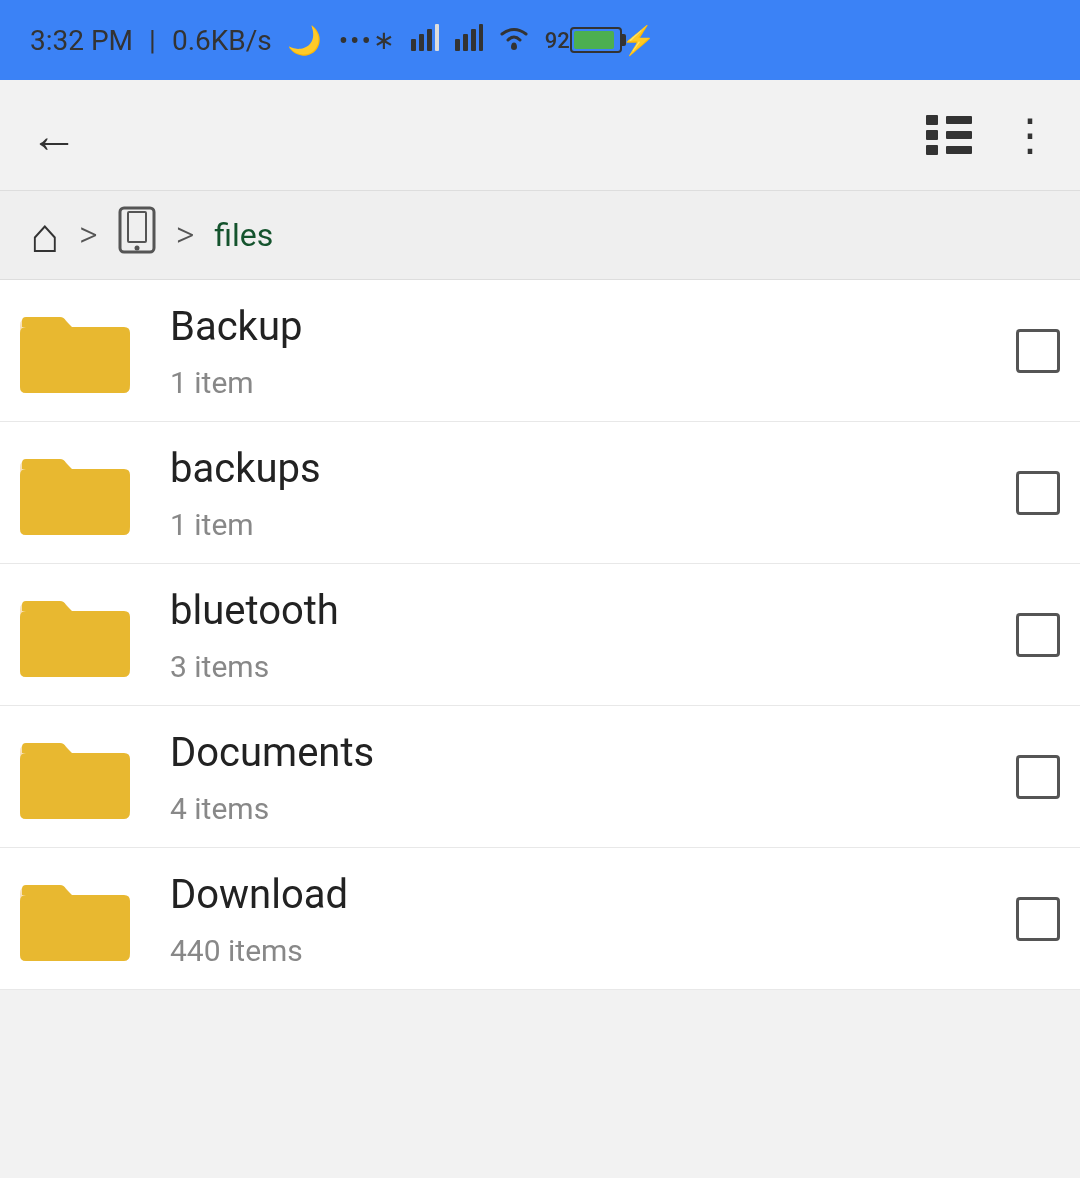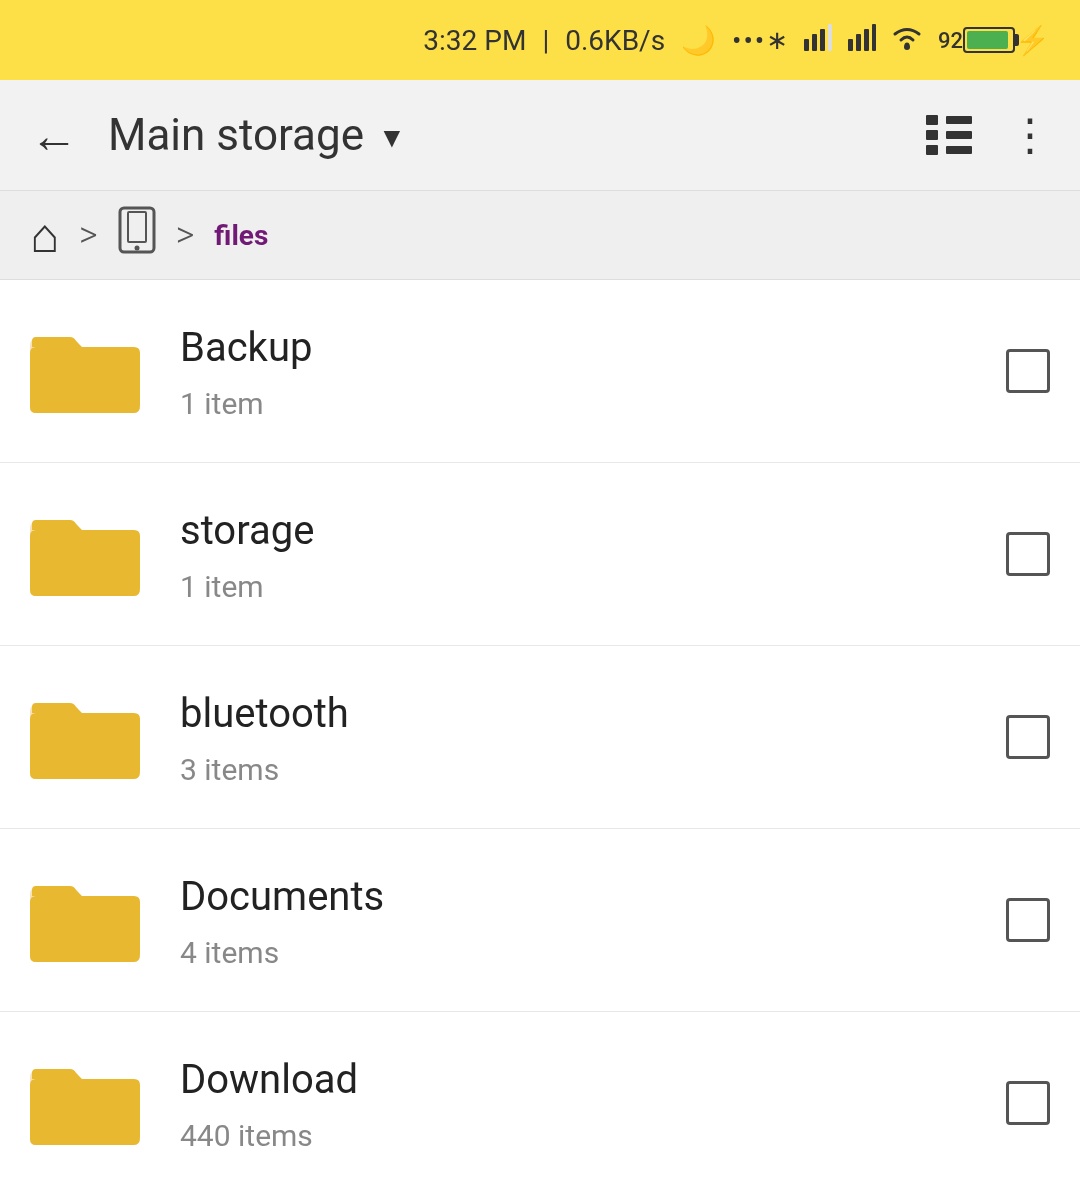--- a/index.html
+++ b/index.html
@@ -13,24 +13,24 @@
       height: 1178px;
       background: #f2f2f2;
       font-family: 'Roboto', Arial, sans-serif;
       overflow: hidden;
     }
 
     
     .status-bar {
       width: 100%;
       height: 80px;
-      background: #fde047;
-      display: flex;
-      align-items: center;
-      justify-content: flex-end;
+      background: #3b82f6;
+      display: flex;
+      align-items: center;
+      justify-content: flex-start;
       padding: 0 30px;
     }
 
     .status-left {
       display: flex;
       align-items: center;
       gap: 16px;
       font-size: 28px;
       color: #333;
       font-weight: 400;
@@ -167,37 +167,37 @@
       color: #555;
       font-weight: 300;
     }
 
     .breadcrumb-tablet-icon {
       font-size: 40px;
       color: #555;
     }
 
     .breadcrumb-text {
-      font-size: 28px;
-      color: #701a75;
-      font-weight: 700;
+      font-size: 32px;
+      color: #14532d;
+      font-weight: 400;
     }
 
     
     .file-list {
       width: 100%;
       background: #ffffff;
     }
 
     .file-item {
       width: 100%;
-      height: 183px;
-      display: flex;
-      align-items: center;
-      padding: 0 30px;
+      height: 142px;
+      display: flex;
+      align-items: center;
+      padding: 0 20px;
       border-bottom: 1px solid #e8e8e8;
       cursor: pointer;
       background: #ffffff;
     }
 
     .folder-icon-wrapper {
       width: 120px;
       flex-shrink: 0;
     }
 
@@ -310,24 +310,20 @@
         <div class="battery-fill"></div>
       </div>
       <span style="font-size:28px; color:#333;">⚡</span>
     </div>
   </div>
 </div>
 
 <div class="app-header">
   <div class="header-left">
     <span class="back-arrow">←</span>
-    <div class="header-title-group">
-      <span class="header-title">Main storage</span>
-      <span class="dropdown-arrow">▼</span>
-    </div>
   </div>
   <div class="header-right">
     <div class="list-view-icon">
       <div class="lv-row">
           <div class="lv-sq"></div>
           <div class="lv-line"></div>
         </div>
       <div class="lv-row">
           <div class="lv-sq"></div>
           <div class="lv-line"></div>
@@ -378,21 +374,21 @@
       <svg class="folder-svg" viewBox="0 0 110 88">
 
         <path d="M0 20 Q0 14 6 14 L42 14 Q46 14 48 18 L54 26 L104 26 Q110 26 110 32 L110 80 Q110 88 104 88 L6 88 Q0 88 0 82 Z" fill="#E8A020" opacity="0.3"></path>
 
         <path d="M0 28 Q0 22 6 22 L104 22 Q110 22 110 28 L110 80 Q110 88 104 88 L6 88 Q0 88 0 82 Z" fill="#E8B830"></path>
 
         <path d="M2 22 L2 16 Q2 12 6 12 L40 12 Q44 12 46 16 L52 22 Z" fill="#E8B830"></path>
       </svg>
     </div>
     <div class="file-info">
-      <div class="file-name">storage</div>
+      <div class="file-name">backups</div>
       <div class="file-meta">1 item</div>
     </div>
     <div class="file-checkbox"></div>
   </div>
     <div class="file-item">
     <div class="folder-icon-wrapper">
       <svg class="folder-svg" viewBox="0 0 110 88">
 
         <path d="M0 20 Q0 14 6 14 L42 14 Q46 14 48 18 L54 26 L104 26 Q110 26 110 32 L110 80 Q110 88 104 88 L6 88 Q0 88 0 82 Z" fill="#E8A020" opacity="0.3"></path>
 

